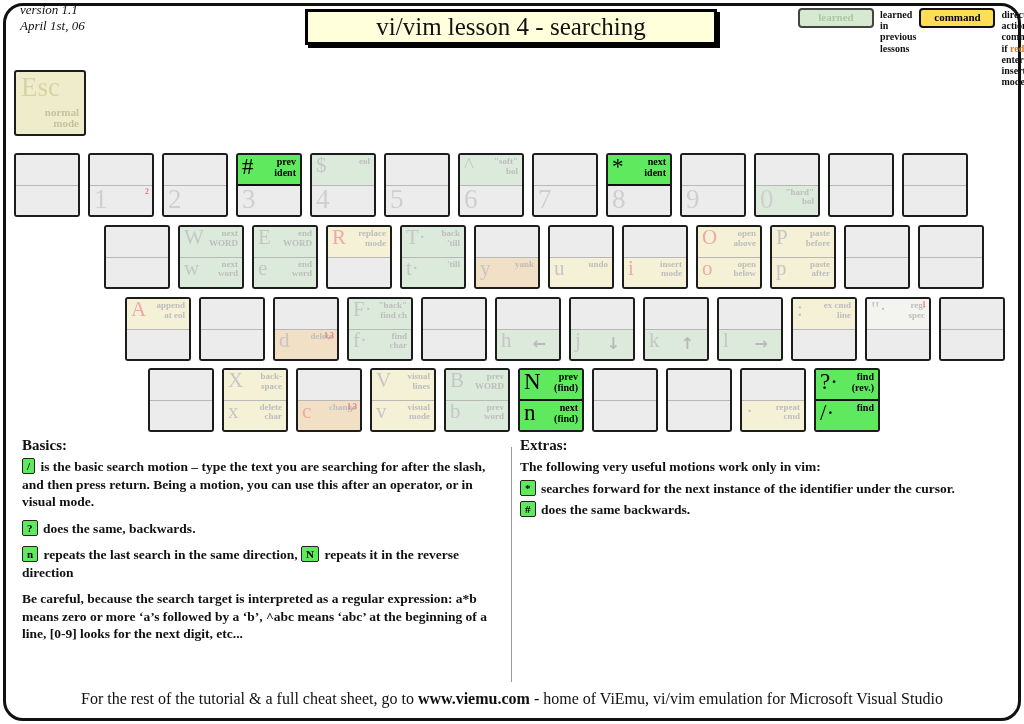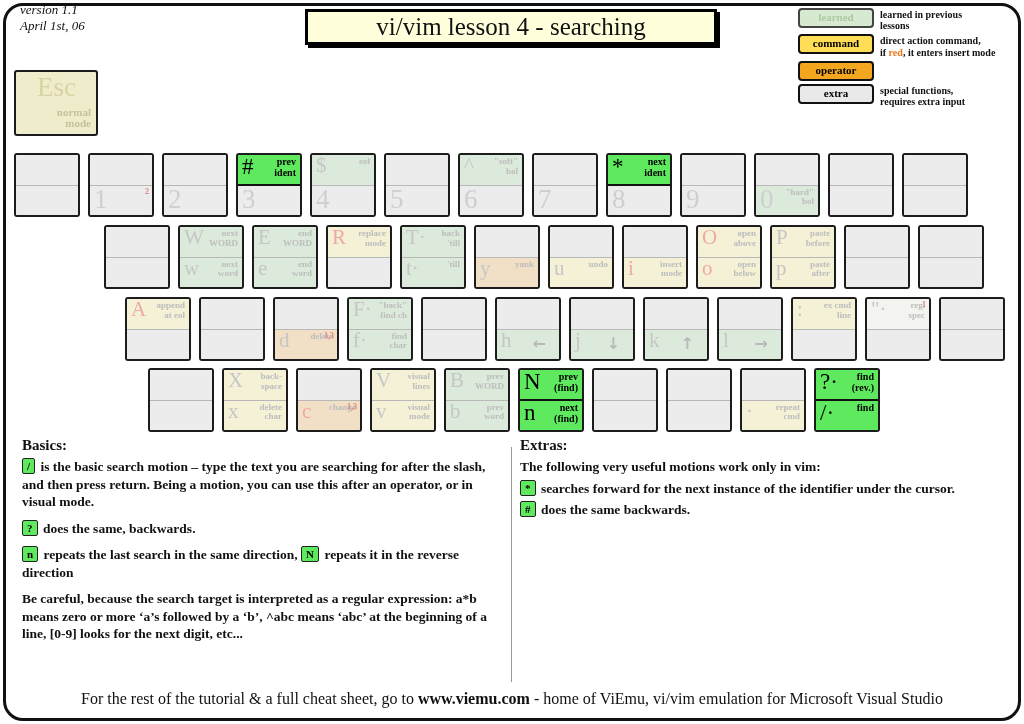--- a/index.html
+++ b/index.html
@@ -5,34 +5,34 @@
   html,body{margin:0;padding:0;background:#fff;}
   .stage{position:relative;width:1024px;height:724px;background:#fff;overflow:hidden;
          font-family:"Liberation Serif",serif;}
   .frame{position:absolute;left:3px;top:3px;width:1018px;height:718px;box-sizing:border-box;
          border:3px solid #111;border-radius:20px;}
   .version{position:absolute;left:20px;top:2px;font-style:italic;font-size:13px;line-height:1.2;color:#111;}
   .title-box{position:absolute;left:305px;top:9px;width:412px;height:36px;box-sizing:border-box;
              background:var(--title-bg);border:3px solid #000;box-shadow:3px 3px 0 #000;
              text-align:center;font-size:25px;line-height:30px;color:#111;}
   
-  .legend{position:absolute;left:798px;top:8px;width:218px;display:flex;flex-direction:column;gap:3px;}
+  .legend{position:absolute;left:798px;top:8px;width:218px;display:flex;flex-direction:row;gap:3px;}
   .lg-row{display:flex;align-items:flex-start;gap:6px;}
   .lg-box{width:72px;min-width:72px;height:16px;box-sizing:content-box;border:2px solid #111;border-radius:4px;
           font-weight:bold;font-size:11px;text-align:center;line-height:15px;}
   .type-learned{background:var(--learned-box-bg);color:var(--learned-box-text);border-color:#444;}
   .type-motion{background:var(--motion);color:#000;}
   .type-command{background:var(--command-yellow);color:#000;}
   .type-operator{background:var(--operator-orange);color:#000;}
   .type-extra{background:var(--extra-gray);color:#000;}
   .lg-desc{font-weight:bold;font-size:10px;line-height:1.12;color:#111;padding-top:1px;}
   .rednote{color:var(--red-note);}
   
-  .esc-key{position:absolute;left:14px;top:70px;width:84px;height:66px;box-sizing:border-box;
-           border:2px solid #1c1c1c;border-radius:3px;background:var(--esc-bg);padding:2px 21px;}
+  .esc-key{position:absolute;left:14px;top:70px;width:72px;height:66px;box-sizing:border-box;
+           border:2px solid #1c1c1c;border-radius:3px;background:var(--esc-bg);padding:2px 5px;}
   .esc-sym{font-size:27px;color:#d8d3a2;line-height:1;}
   .esc-lbl{position:absolute;right:5px;bottom:4px;font-weight:bold;font-size:11px;line-height:1.05;
            text-align:right;color:#c4c49c;}
   
   .key{position:absolute;width:66px;height:64px;box-sizing:border-box;border:2px solid #1c1c1c;border-radius:3px;
        background:var(--blank-key);display:flex;flex-direction:column;overflow:hidden;}
   .half{flex:1 1 50%;position:relative;display:flex;align-items:flex-start;justify-content:space-between;
         padding:1px 4px 1px 4px;overflow:hidden;background:var(--blank-key);}
   .half.top{border-bottom:1px solid #b8b8b8;}
   .half.top.t-m{border-bottom:2px solid #111;}

